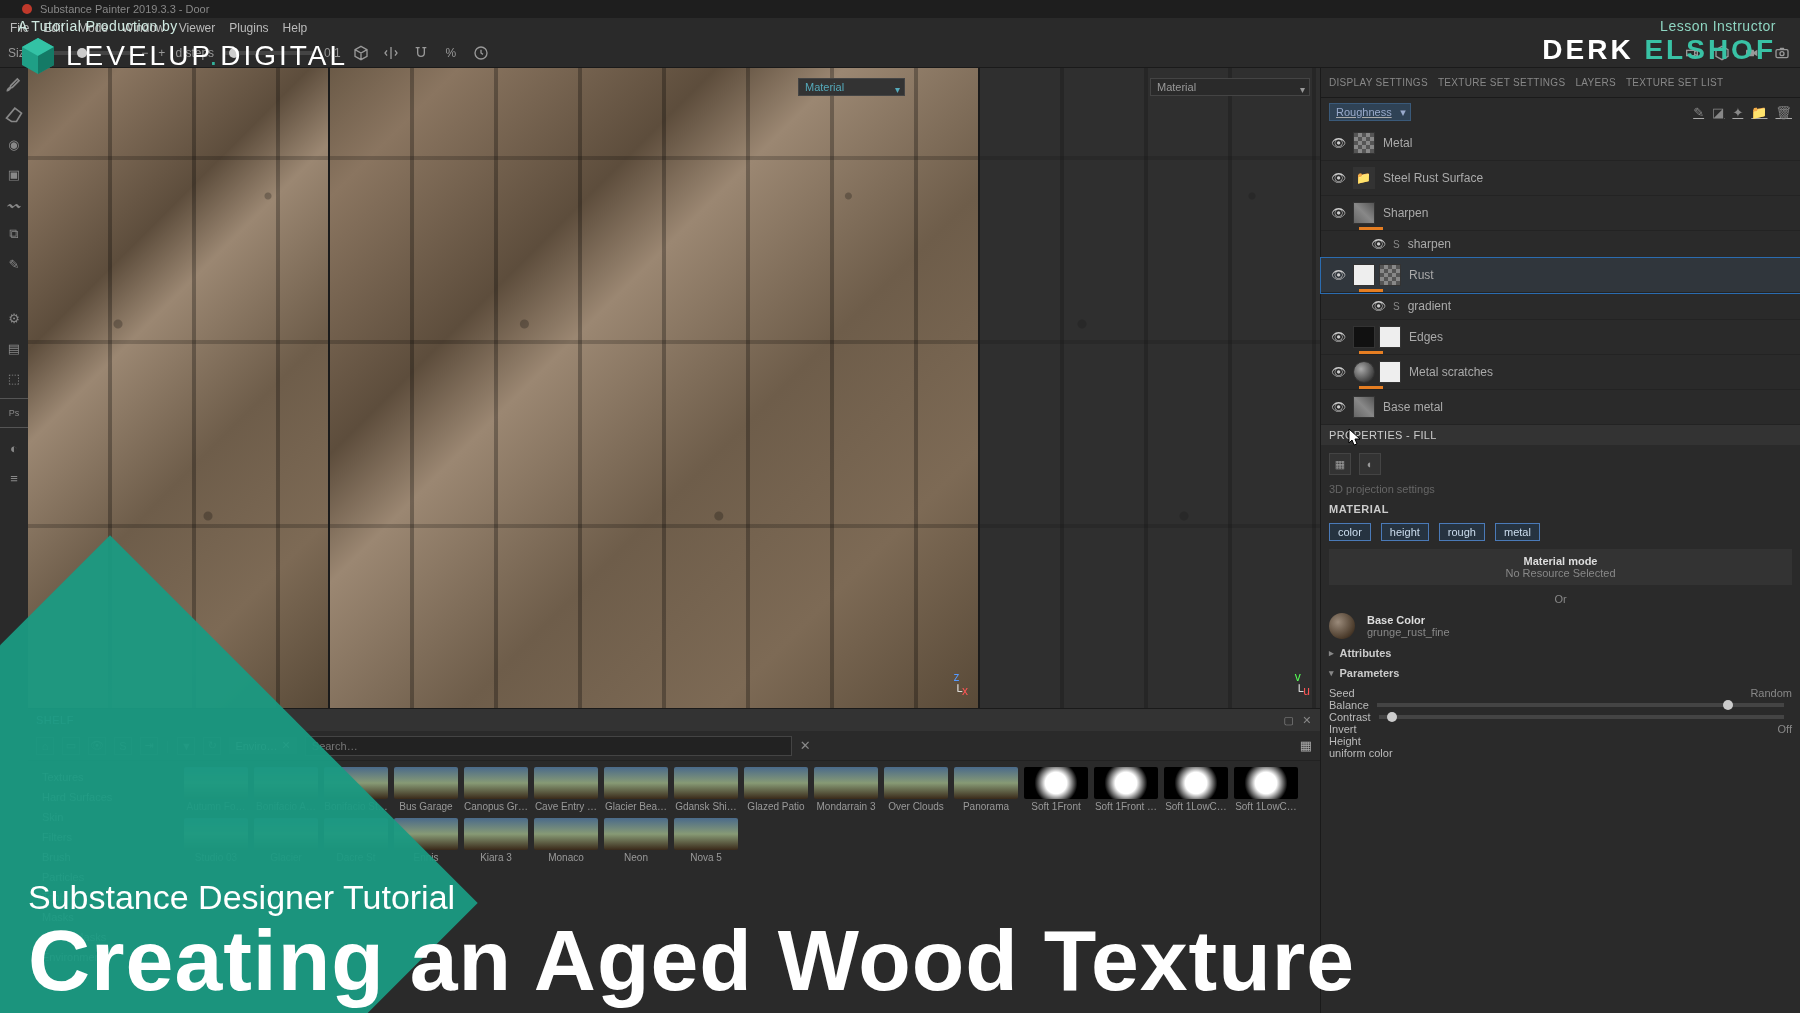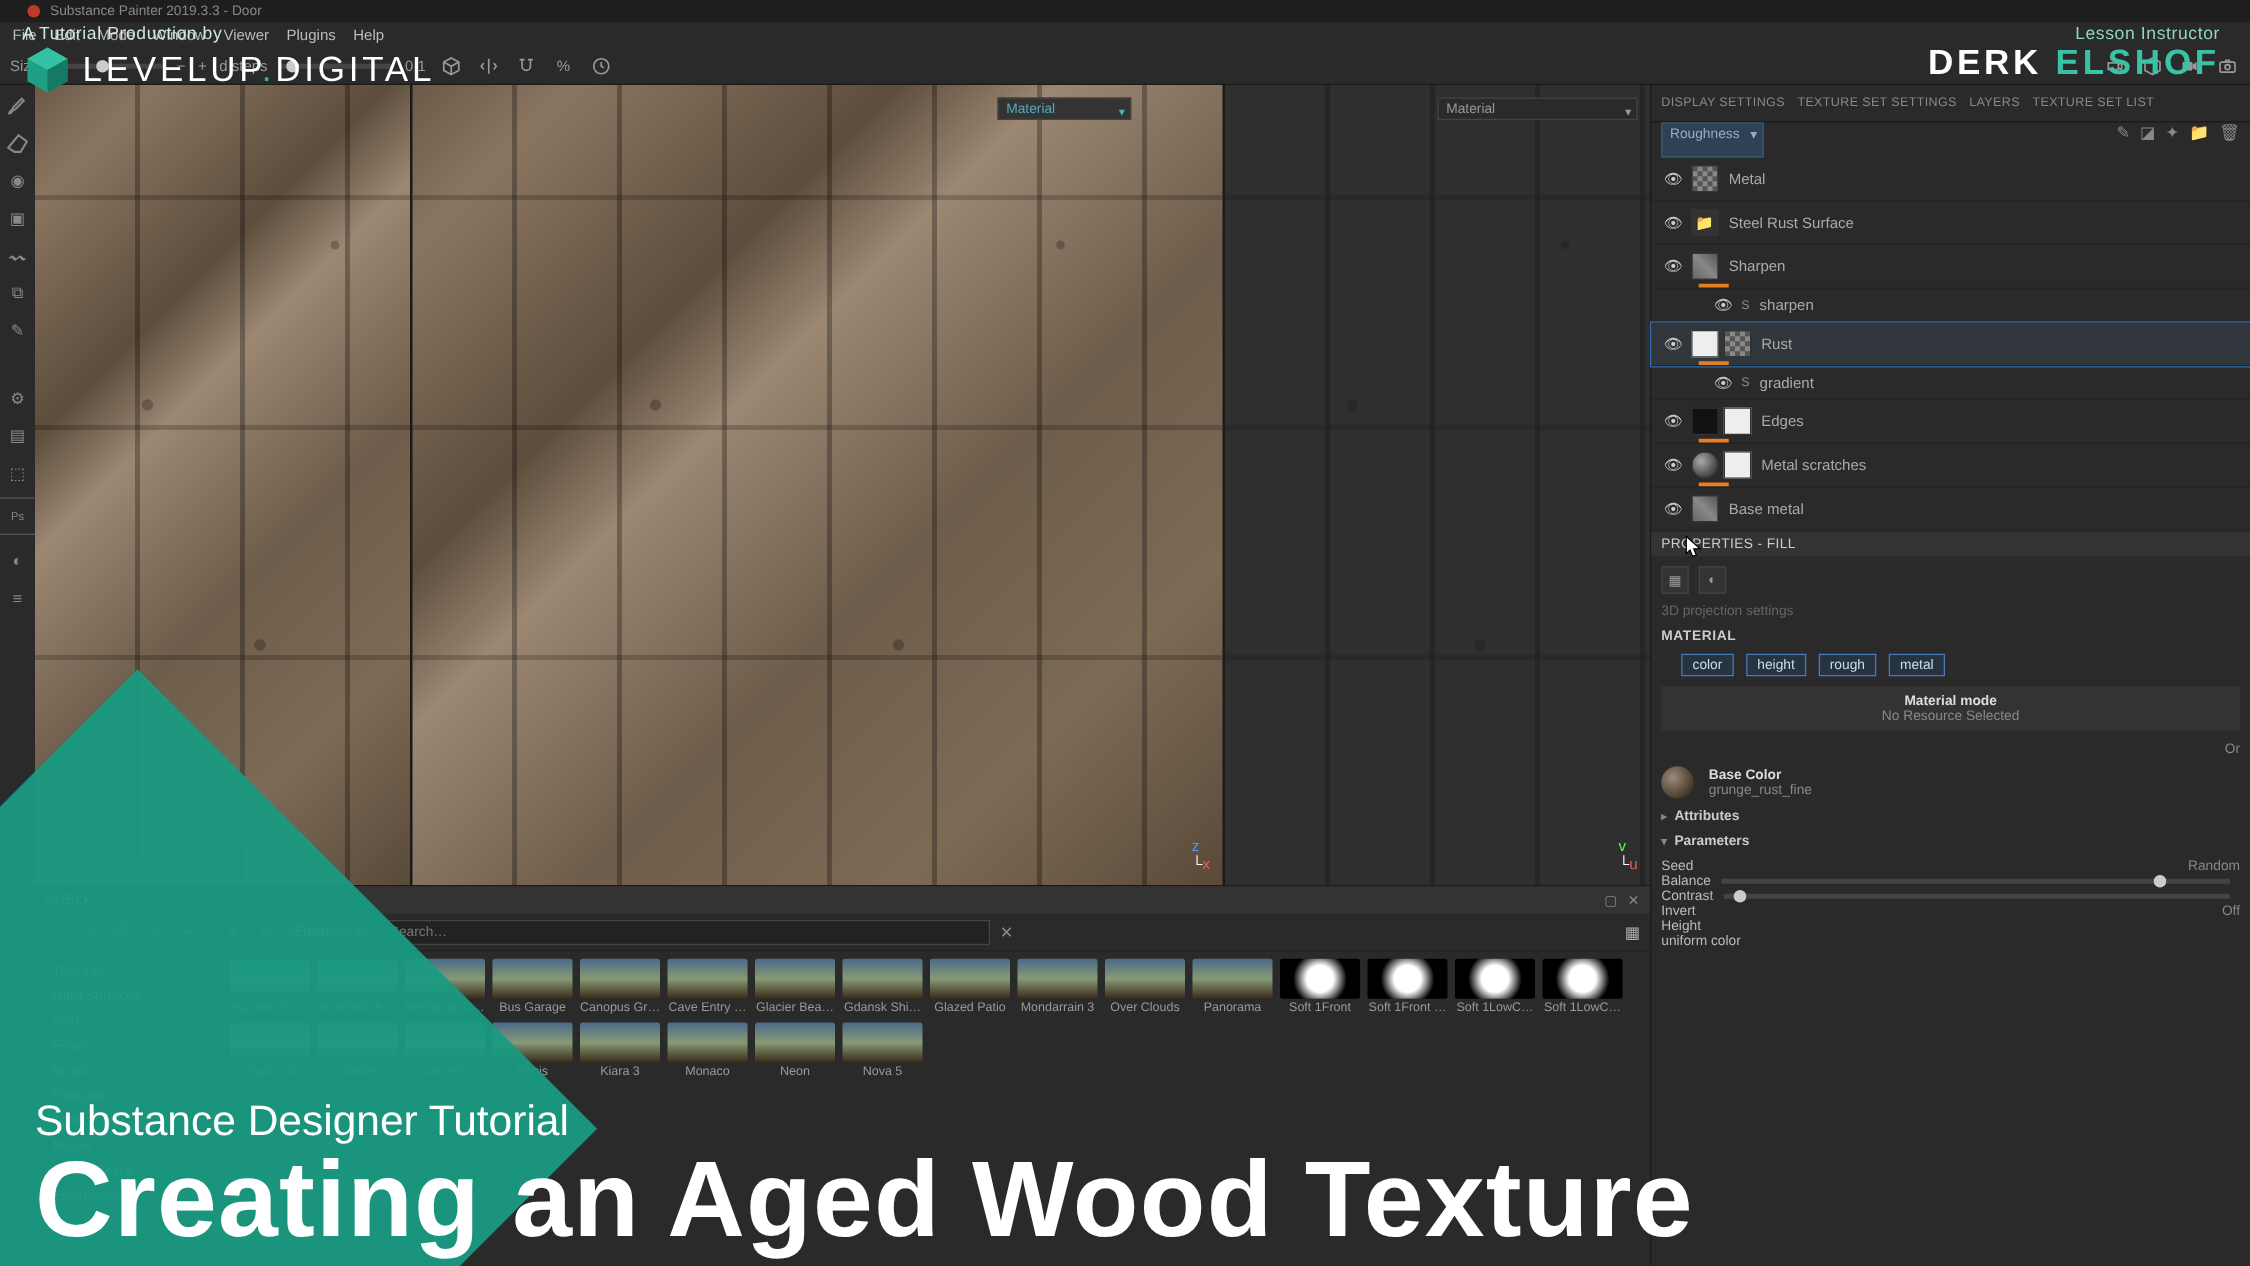--- a/index.html
+++ b/index.html
@@ -193,22 +193,23 @@
   border-left: 1px solid #1a1a1a;
   display: flex;
   flex-direction: column;
 }
 .rp-tabs {
   height: 30px; display:flex; align-items:center; gap:10px;
   justify-content:flex-start; padding:0 8px; font-size:10px; color:#888;
   letter-spacing:.3px; border-bottom:1px solid #1a1a1a;
 }
 .rp-subbar {
-  height: 28px; display:flex; padding:0 8px;
+  height: 28px; display:flex; align-items:center; padding:0 8px;
   justify-content:space-between;
+  text-decoration:underline;
 }
 .rp-subbar .drop {
   background:#2f4255; color:#9ac; padding:2px 18px 2px 6px;
   font-size:11px; border:1px solid #3a5a7a; position:relative;
 }
 .rp-subbar .drop::after { content:"▾"; position:absolute; right:4px; }
 .rp-subbar .mini-icons { display:flex; gap:8px; color:#888; }
 .layer-list {
   flex: 0 0 auto;
   font-size: 12px;
@@ -246,32 +247,32 @@
   display:flex; flex-direction:column; gap:8px;
   overflow:hidden;
 }
 .props-icons { display:flex; gap:8px; }
 .props-icons .pi {
   width:22px; height:22px; background:#333; border:1px solid #444;
   display:flex;align-items:center;justify-content:center;color:#999;
 }
 .section-title { color:#ccc; font-weight:bold; letter-spacing:.5px; }
 .chan-row {
-  display:flex; gap:10px; align-items:flex-start;margin-left:16px;
+  display:flex; gap:10px; align-items:flex-start;
 }
 .chan {
   border:1px solid #4a7ab8; color:#cde; padding:2px 8px; font-size:11px;
   background:#263340;
 }
 .res-box {
   background:#333; padding:6px; text-align:center;
 }
 .res-box .t1 { font-weight:bold; color:#ddd; }
 .res-box .t2 { color:#888; }
-.or-row { text-align:right; color:#888; }
+.or-row { text-align:center; color:#888; }
 .basecolor-row {
   display:flex; gap:12px; align-items:center;
 }
 .basecolor-row .ball {
   width:26px;height:26px; border-radius:50%;
   background: radial-gradient(circle at 35% 35%, #9a8a7a 0%, #4a3a2a 70%, #1a1410 100%);
 }
 .param-row { display:flex; justify-content:space-between; align-items:center; }
 .param-row .slider {
   flex:1; height:4px; background:#444; margin:0 8px; position:relative;

